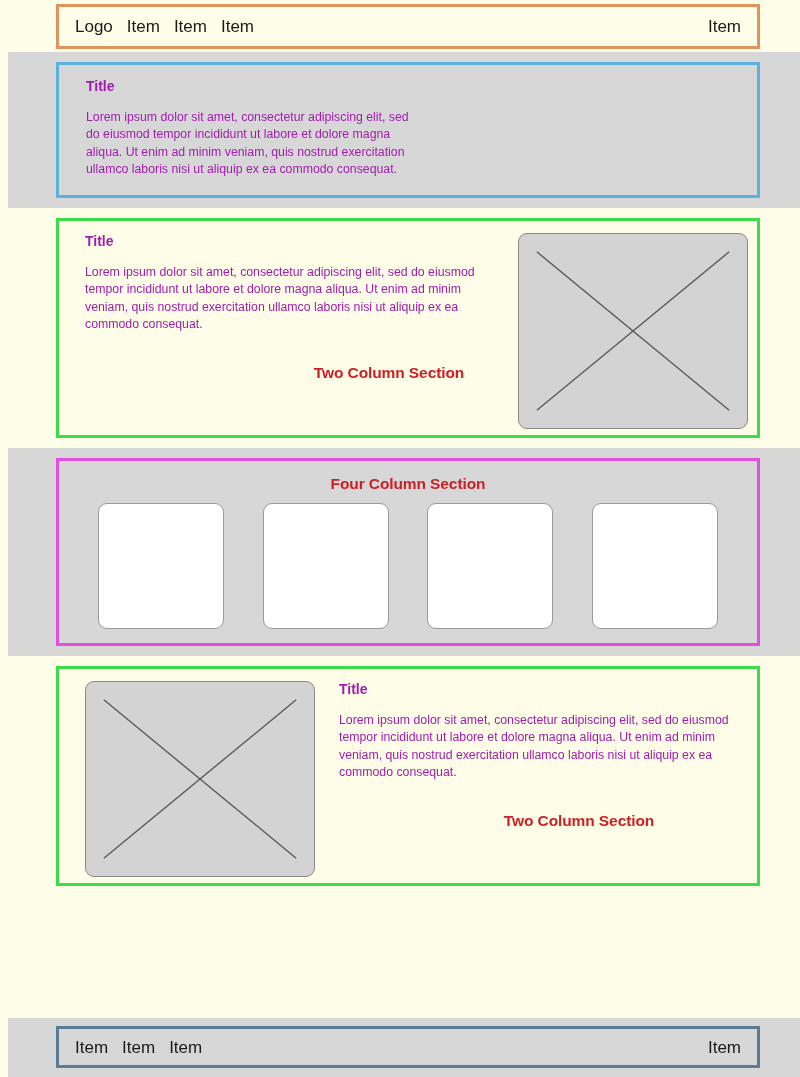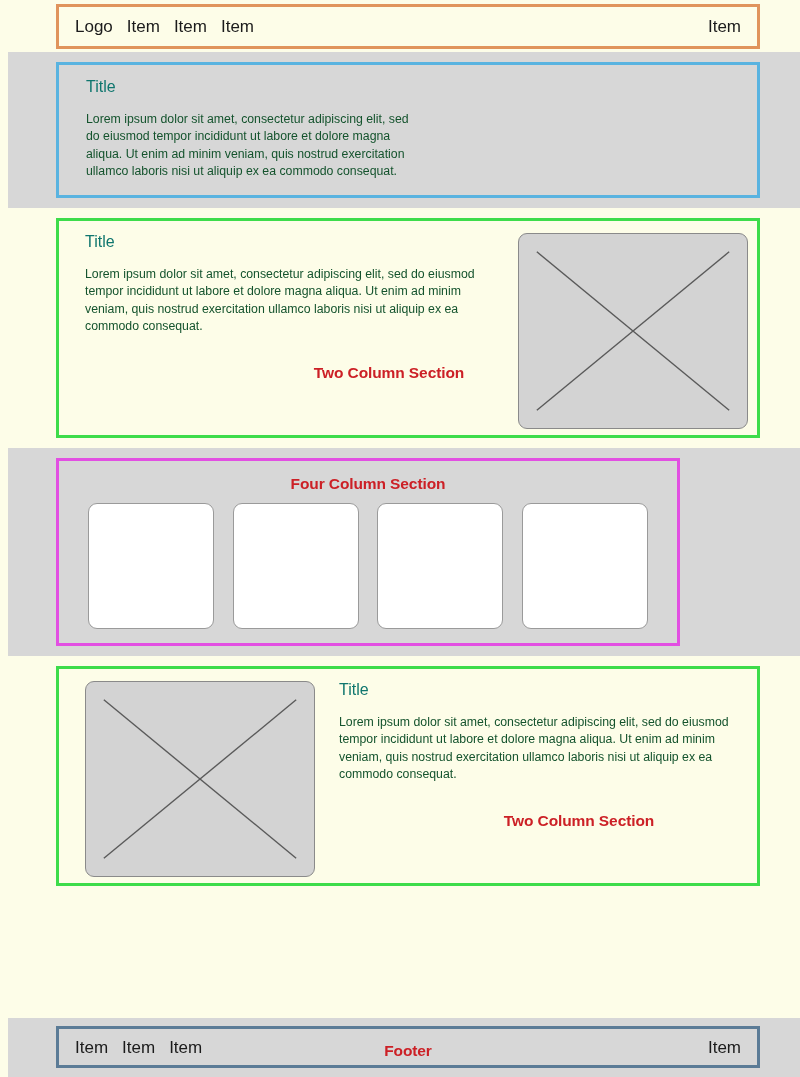--- a/index.html
+++ b/index.html
@@ -87,30 +87,30 @@
     border-color: #59b3e0;
     background: transparent;
   }
   .hero-text {
     position: absolute;
     left: 27px;
     top: 14px;
     width: 330px;
   }
   .col-title {
-    font-size: 16px;
-    color: #0f766e;
+    font-size: 14px;
+    color: #a21caf;
     margin: 0 0 16px 0;
-    font-weight: normal;
+    font-weight: bold;
     line-height: 1;
   }
   .col-body {
     font-size: 12.3px;
     line-height: 1.42;
-    color: #14532d;
+    color: #a21caf;
     margin: 0;
   }
   #hero-label { top: 70px; left: 265px; width: 460px; }
 
   
   #two-a-band { top: 208px; height: 240px; }
   #two-a-region {
     left: 48px; top: 10px;
     width: 704px; height: 220px;
     border-color: #3ddc4a;
@@ -139,21 +139,21 @@
   }
   .img-ph svg { display: block; width: 100%; height: 100%; }
 
   #two-a-img { left: 459px; top: 12px; width: 230px; height: 196px; }
   #two-b-img { left: 26px;  top: 12px; width: 230px; height: 196px; }
 
   
   #four-band { top: 448px; height: 208px; }
   #four-region {
     left: 48px; top: 10px;
-    width: 624px; height: 188px;
+    width: 704px; height: 188px;
     border-color: #e24fe2;
     background: transparent;
   }
   #four-label { top: 14px; }
   .cards-row {
     position: absolute;
     left: 0; right: 0;
     top: 42px;
     display: flex;
     justify-content: space-around;
@@ -278,17 +278,16 @@
     <div class="region" id="footer-region">
       <div class="footer-inner">
         <div class="footer-left">
           <span class="footer-item">Item</span>
           <span class="footer-item">Item</span>
           <span class="footer-item">Item</span>
         </div>
         <div class="nav-spacer"></div>
         <span class="footer-item">Item</span>
       </div>
-      <div class="section-label" id="footer-label">Footer</div>
     </div>
   </div>
 
 </div>
 
 </body></html>

